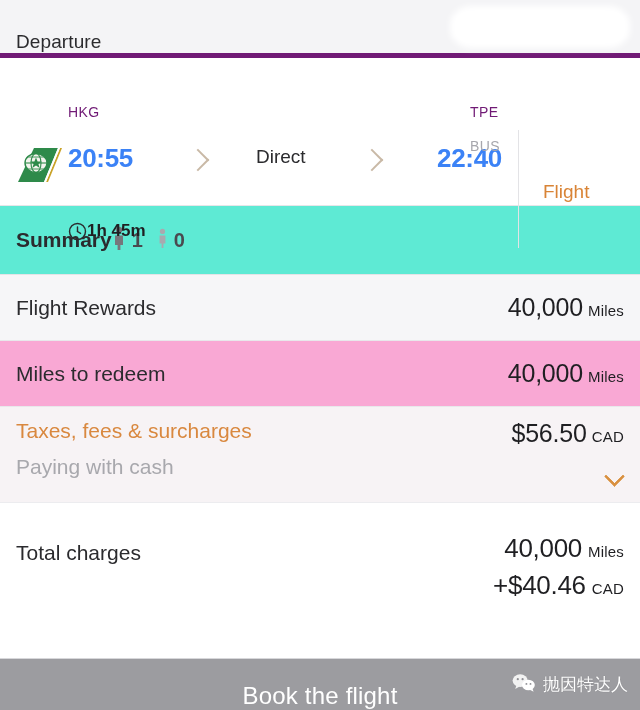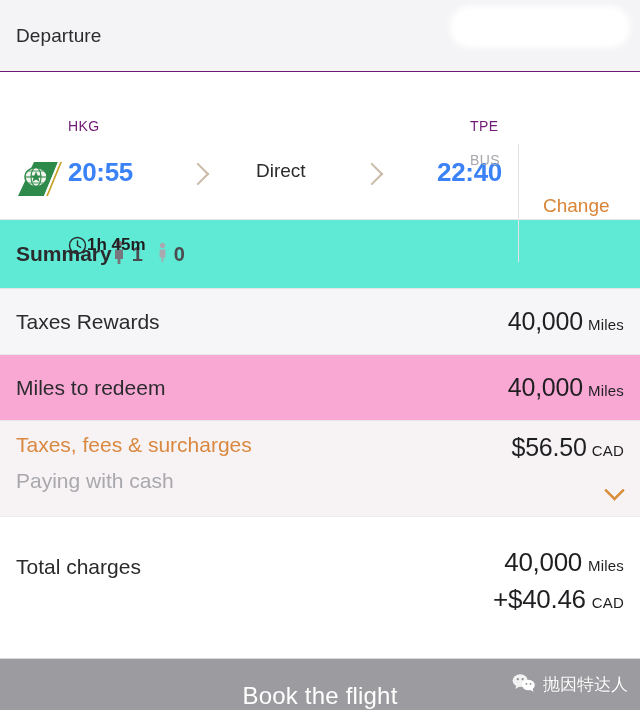--- a/index.html
+++ b/index.html
@@ -16,26 +16,26 @@
     position: relative;
     width: 640px;
     height: 710px;
     overflow: hidden;
     background: #ffffff;
   }
 
   
   .header {
     position: relative;
-    height: 72px;
+    height: 58px;
     background: #f4f4f6;
     display: flex;
-    align-items: center;
+    align-items: flex-end;
     padding: 0 16px;
-    border-bottom: 1px solid #701a75;
+    border-bottom: 5px solid #701a75;
   }
   .header-title {
     font-size: 19px;
     color: #2b2b2e;
     letter-spacing: .1px;
   }
   .redaction {
     position: absolute;
     right: 10px;
     top: 6px;
@@ -295,21 +295,21 @@
         <svg class="clock-icon" viewBox="0 0 20 20">
           <circle cx="10" cy="10" r="8.4" fill="none" stroke="#2b2b2e" stroke-width="1.5"></circle>
           <line x1="10" y1="10" x2="10" y2="5.2" stroke="#2b2b2e" stroke-width="1.5" stroke-linecap="round"></line>
           <line x1="10" y1="10" x2="13.2" y2="12" stroke="#2b2b2e" stroke-width="1.5" stroke-linecap="round"></line>
         </svg>
       </span>
       <span class="duration-text">1h 45m</span>
     </div>
 
     <div class="divider-v"></div>
-    <span class="change-link">Change</span>
+    <span class="change-link">Flight</span>
   </div>
 
   <div class="summary-row">
     <span class="summary-label">Summary</span>
     <div class="pax-group">
       <span class="pax">
         <span>
           <svg width="14" height="24" viewBox="0 0 14 24">
             <circle cx="7" cy="4" r="3.2" fill="#76767c"></circle>
             <path d="M3 9.5h8v9.5h-2.6V24h-2.8v-5H3z" fill="#76767c"></path>
@@ -323,21 +323,21 @@
             <circle cx="5.5" cy="3.4" r="2.6" fill="#a9a9af"></circle>
             <path d="M2.6 7.6h5.8v7.8H6.4V20H4.6v-4.6H2.6z" fill="#a9a9af"></path>
           </svg>
         </span>
         <span class="pax-count">0</span>
       </span>
     </div>
   </div>
 
   <div class="fare-row shade">
-    <span class="fare-label">Taxes Rewards</span>
+    <span class="fare-label">Flight Rewards</span>
     <span>
       <span class="fare-value">40,000</span><span class="fare-unit">Miles</span>
     </span>
   </div>
 
   <div class="fare-row plain">
     <span class="fare-label">Miles to redeem</span>
     <span>
       <span class="fare-value">40,000</span><span class="fare-unit">Miles</span>
     </span>

